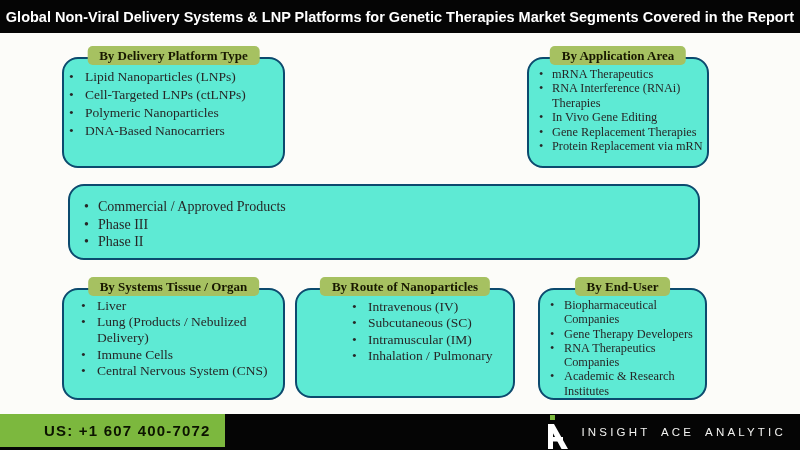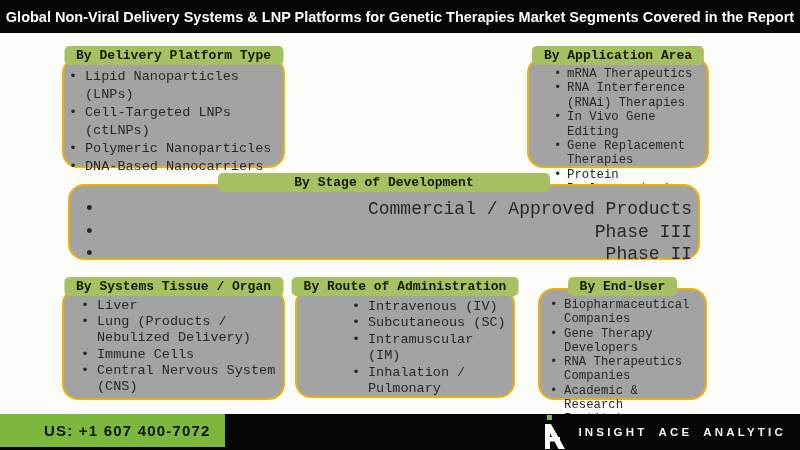--- a/index.html
+++ b/index.html
@@ -11,64 +11,64 @@
   .titlebar {
     position:absolute; left:0; top:0; width:800px; height:33px;
     background:#050505; display:flex; align-items:center; justify-content:center;
   }
   .titlebar .title-text {
     color:#ffffff; font-family:"Liberation Sans", sans-serif;
     font-weight:bold; font-size:14.5px; white-space:nowrap;
   }
   
   .seg-box {
-    position:absolute; box-sizing:border-box; background:#a3a3a3;
-    border:2px solid #eab308; border-radius:16px;font-family:Liberation Mono, monospace;
+    position:absolute; box-sizing:border-box; background:#5eead4;
+    border:2px solid #0c4a6e; border-radius:16px;
   }
   .seg-tab {
     position:absolute; top:-13px; left:50%; transform:translateX(-50%);
     background:#a6c161; color:#181800; font-weight:bold; font-size:13px;
     line-height:15px; padding:2px 12px; border-radius:5px;
     white-space:nowrap; text-align:center; box-sizing:border-box;
   }
   .seg-list { margin:0; padding:0; list-style:none; color:#272727; }
   .seg-list li { position:relative; padding-left:20px; }
   .seg-list li::before { content:"\2022"; position:absolute; left:4px; }
   
   .b1 { left:62px;  top:57px;  width:223px; height:111px; }
   .b1 .seg-list { padding:9px 6px 0 1px; font-size:13.5px; line-height:1.33; }
   .b2 { left:303px; top:57px;  width:207px; height:111px; }
   .b2 .seg-list { padding:9px 6px 0 13px; font-size:13.5px; line-height:1.27; }
   .b3 { left:527px; top:57px;  width:182px; height:111px; }
-  .b3 .seg-list { padding:8px 2px 0 8px; font-size:12.3px; line-height:1.17;margin-left:15px; }
+  .b3 .seg-list { padding:8px 2px 0 8px; font-size:12.3px; line-height:1.17; }
   .b3 .seg-list li { padding-left:15px; } .b3 .seg-list li::before { left:2px; }
   .b4 { left:68px;  top:184px; width:632px; height:76px; }
   .b4 .seg-tab { min-width:332px; }
-  .b4 .seg-list { padding:12px 6px 0 12px; font-size:18px; line-height:1.25;text-align:right; }
+  .b4 .seg-list { padding:12px 6px 0 12px; font-size:14px; line-height:1.25; }
   .b4 .seg-list li { padding-left:16px; } .b4 .seg-list li::before { left:2px; }
   .b5 { left:62px;  top:288px; width:223px; height:112px; }
   .b5 .seg-list { padding:8px 6px 0 13px; font-size:13.5px; line-height:1.2; }
   .b6 { left:295px; top:288px; width:220px; height:110px; }
   .b6 .seg-list { padding:9px 6px 0 15px; font-size:13.5px; line-height:1.22;margin-left:36px; }
   .b7 { left:538px; top:288px; width:169px; height:112px; }
   .b7 .seg-list { padding:8px 2px 0 9px; font-size:12.3px; line-height:1.16; }
   .b7 .seg-list li { padding-left:15px; } .b7 .seg-list li::before { left:1px; }
   
   .footer { position:absolute; left:0; top:414px; width:800px; height:36px; background:#050505; }
   .phone-panel {
     position:absolute; left:0; top:0; width:225px; height:33px; background:#7cb83e;
     display:flex; align-items:center; padding-left:44px; box-sizing:border-box;
   }
   .phone-text {
     color:#0c1400; font-family:"Liberation Sans", sans-serif; font-weight:bold;
     font-size:15px; letter-spacing:1.2px; white-space:nowrap;
   }
   .brand { position:absolute; right:14px; top:0; height:36px; display:flex; align-items:center; gap:13px; }
   .brand-name {
-    color:#f3f3f1; font-family:"Liberation Sans", sans-serif; font-weight:bold;
+    color:#f3f3f1; font-family:"Liberation Sans", sans-serif; font-weight:normal;
     font-size:11.5px; letter-spacing:3.2px; word-spacing:5px; white-space:nowrap;
   }
 </style>
 </head>
 <body>
 
 <div class="canvas">
 
   <div class="titlebar">
     <span class="title-text">Global Non-Viral Delivery Systems &amp; LNP Platforms for Genetic Therapies Market Segments Covered in the Report</span>
@@ -90,40 +90,39 @@
     <ul class="seg-list">
       <li>mRNA Therapeutics</li>
       <li>RNA Interference (RNAi) Therapies</li>
       <li>In Vivo Gene Editing</li>
       <li>Gene Replacement Therapies</li>
       <li>Protein Replacement via mRN</li>
     </ul>
   </section>
 
   <section class="seg-box b4">
-    <div class="seg-tab">By Stage of Development</div>
     <ul class="seg-list">
       <li>Commercial / Approved Products</li>
       <li>Phase III</li>
       <li>Phase II</li>
     </ul>
   </section>
 
   <section class="seg-box b5">
     <div class="seg-tab">By Systems Tissue / Organ</div>
     <ul class="seg-list">
       <li>Liver</li>
       <li>Lung (Products / Nebulized Delivery)</li>
       <li>Immune Cells</li>
       <li>Central Nervous System (CNS)</li>
     </ul>
   </section>
 
   <section class="seg-box b6">
-    <div class="seg-tab">By Route of Administration</div>
+    <div class="seg-tab">By Route of Nanoparticles</div>
     <ul class="seg-list">
       <li>Intravenous (IV)</li>
       <li>Subcutaneous (SC)</li>
       <li>Intramuscular (IM)</li>
       <li>Inhalation / Pulmonary</li>
     </ul>
   </section>
 
   <section class="seg-box b7">
     <div class="seg-tab">By End-User</div>

